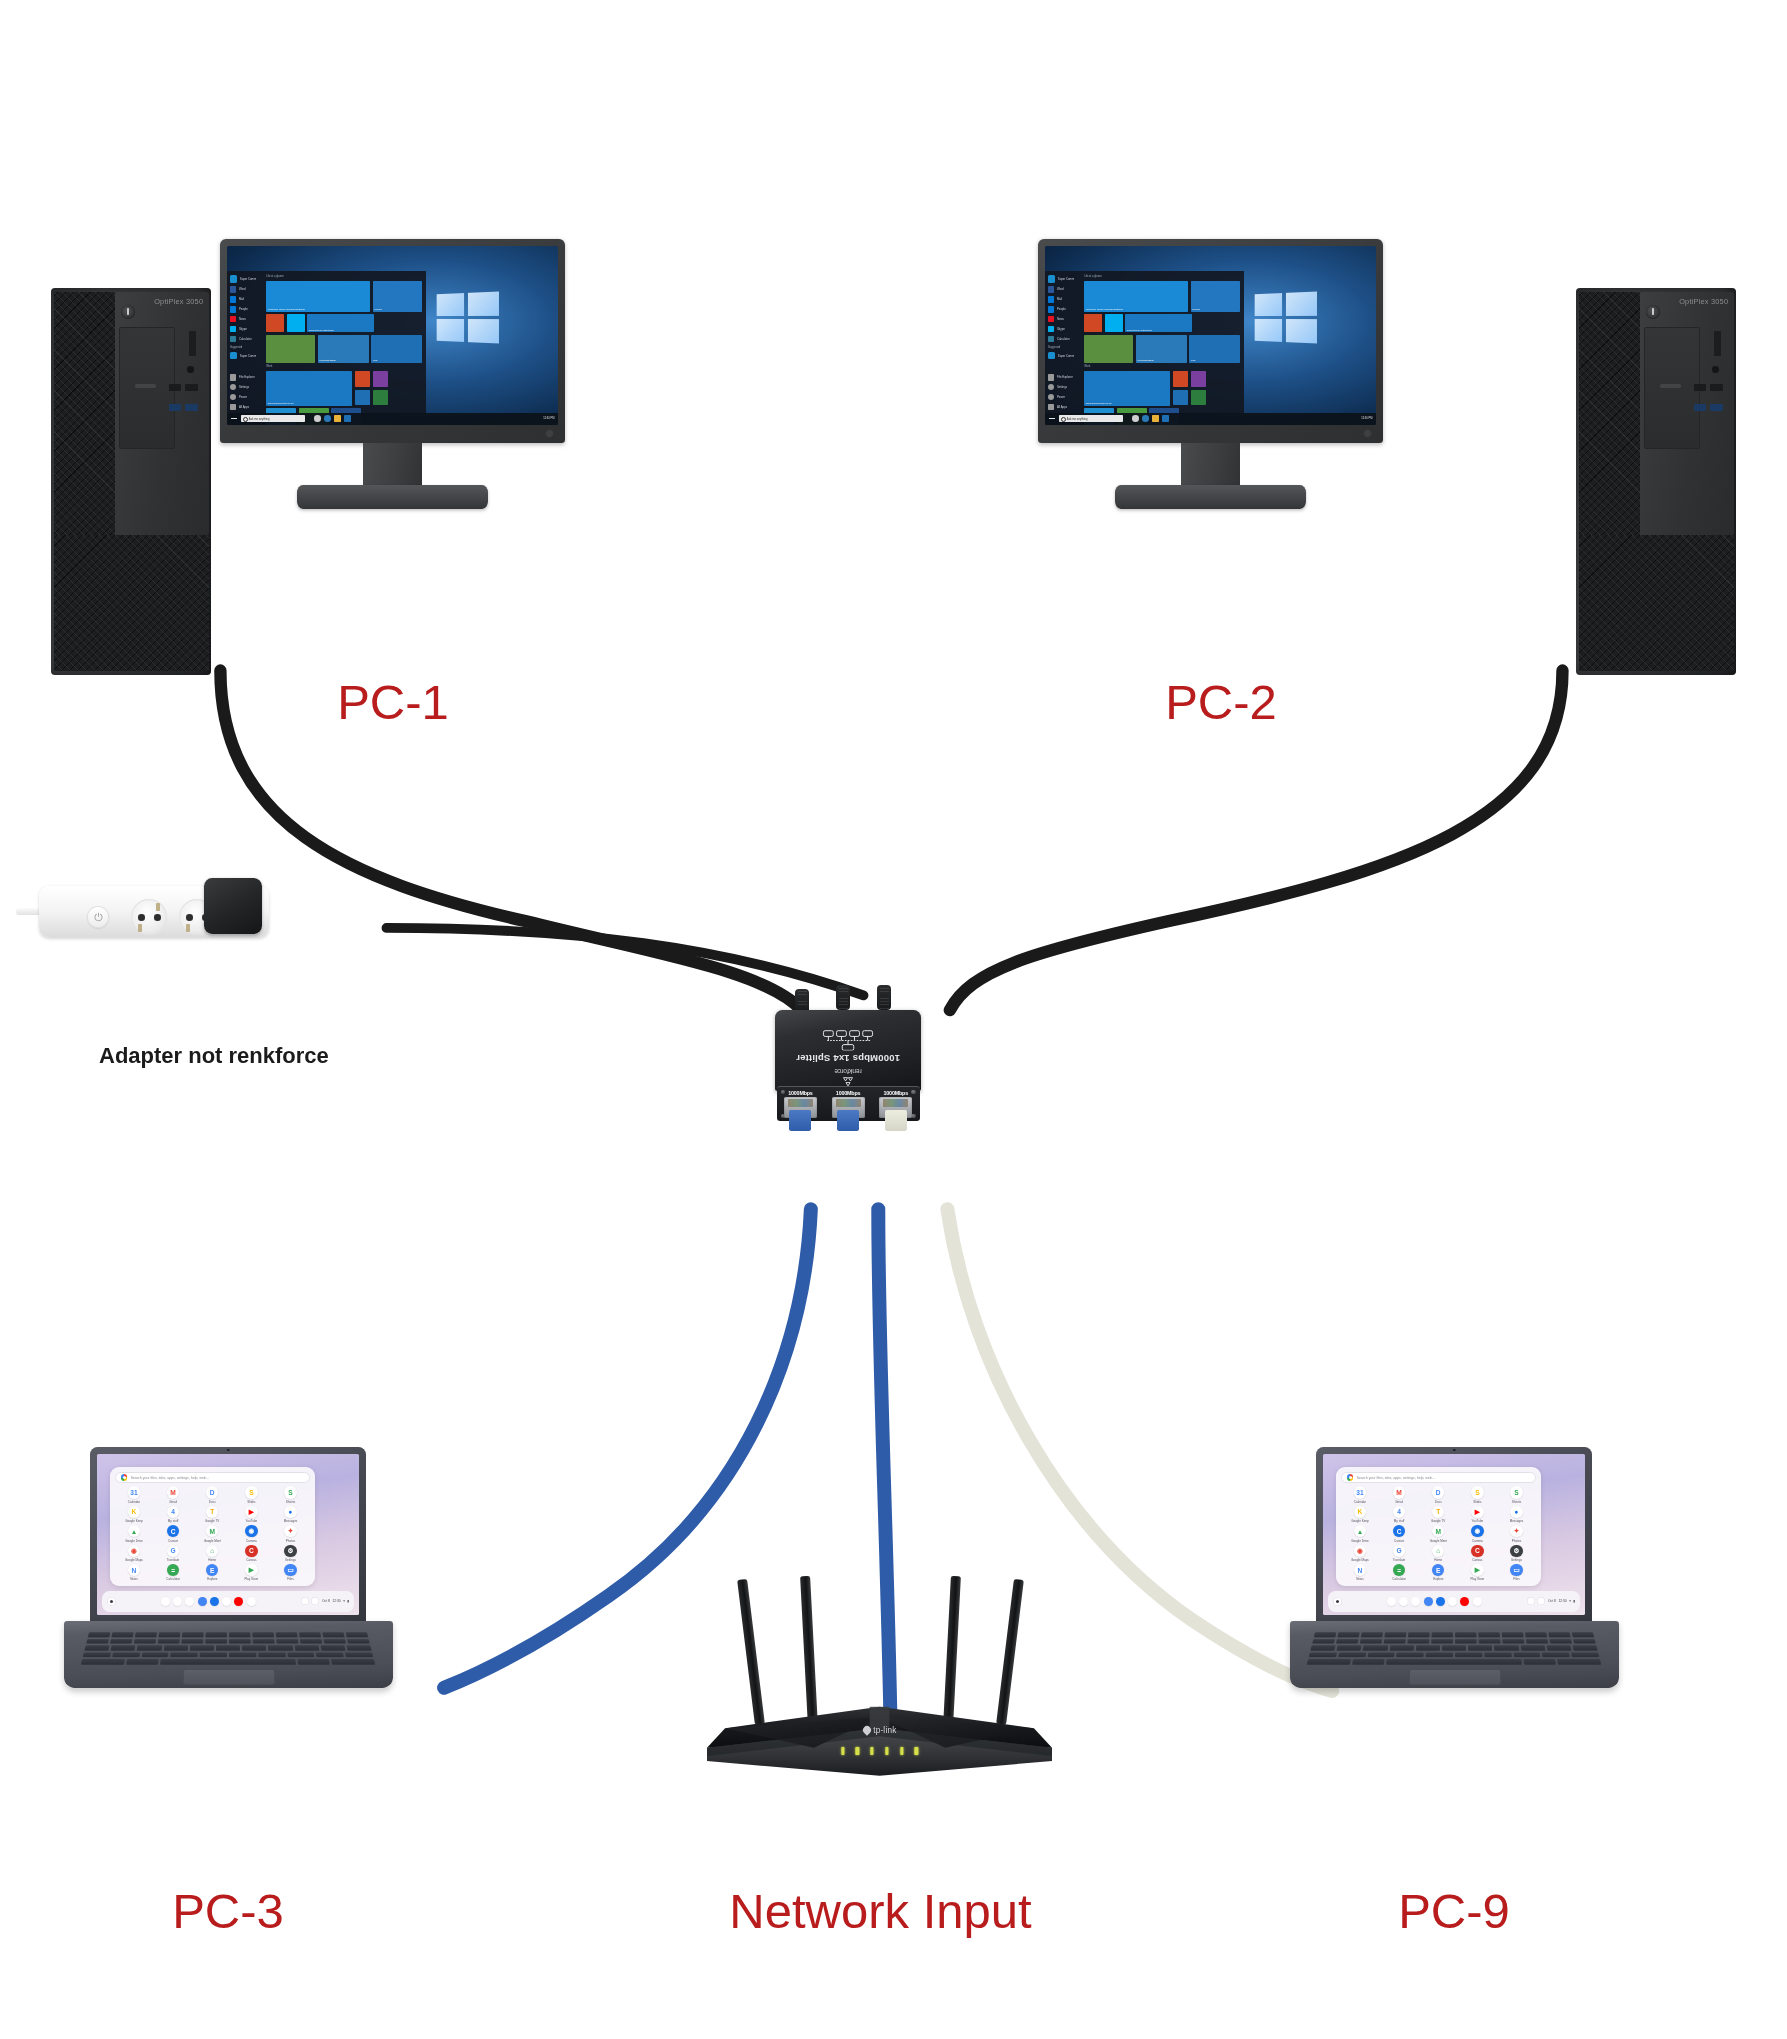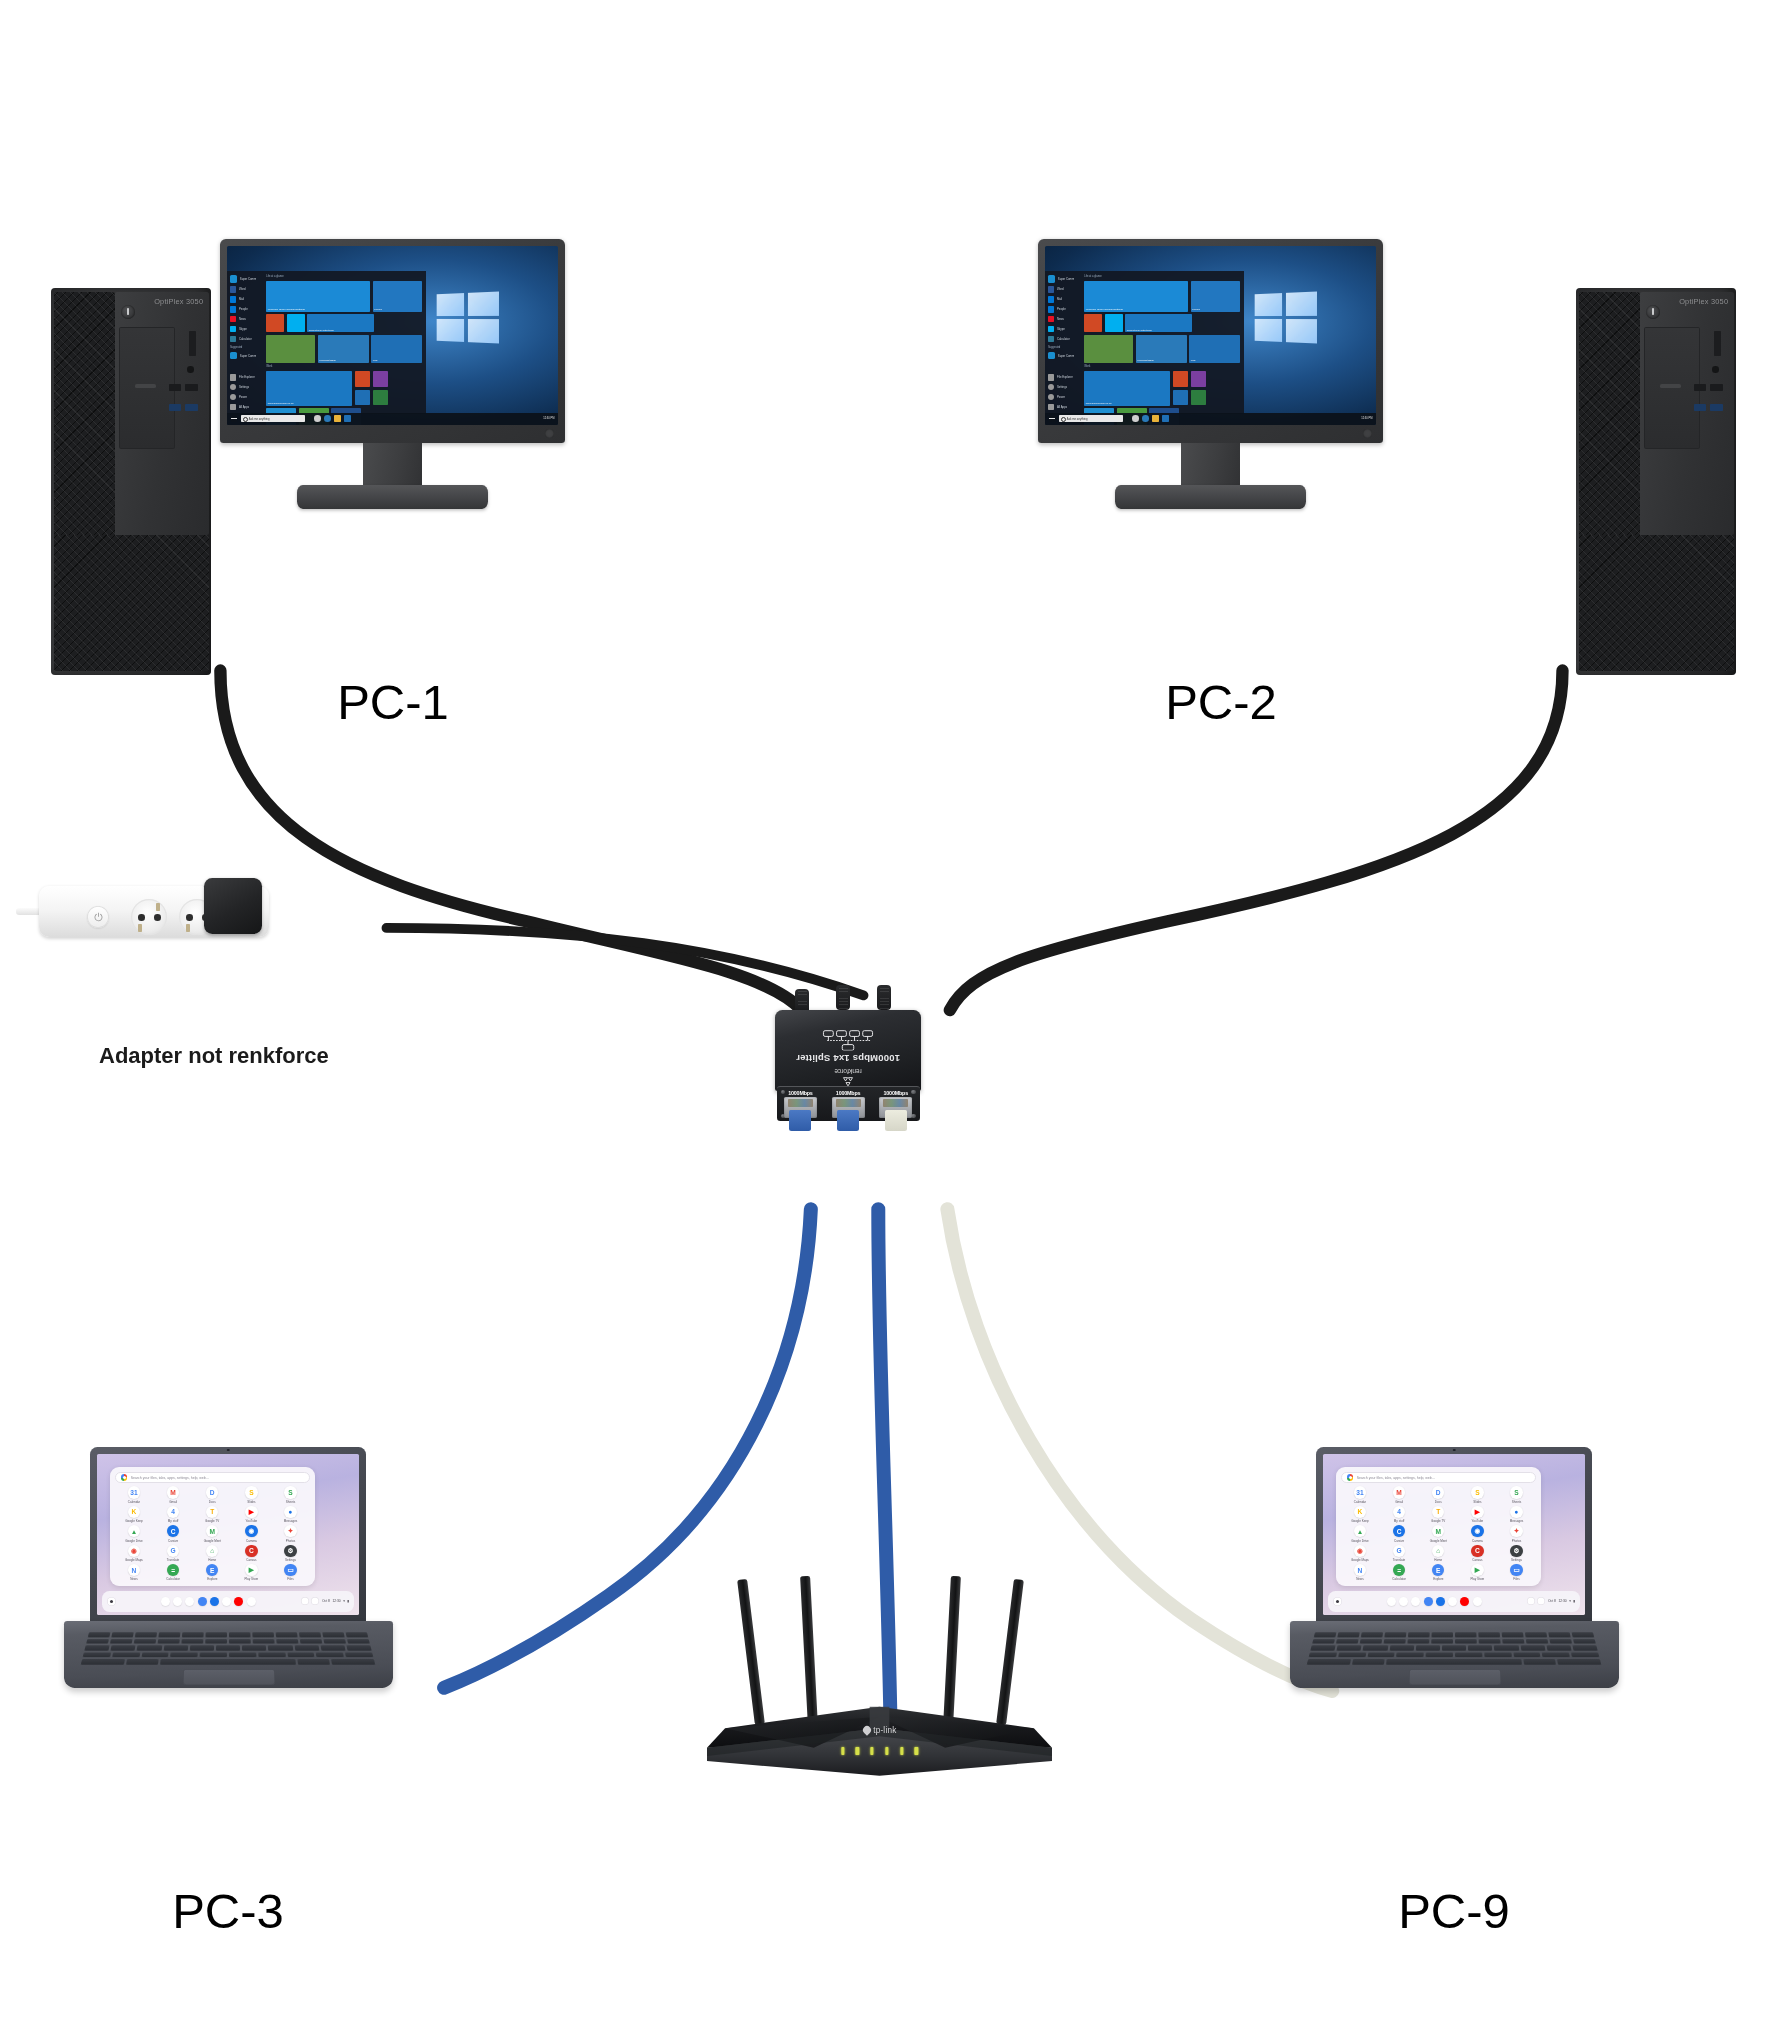--- a/index.html
+++ b/index.html
@@ -15,21 +15,21 @@
   .title {
     position: absolute; top: 78px; left: 0; width: 1787px;
     text-align: center;
     font-size: 64px; font-weight: bold; color: #5b5b5b;
     letter-spacing: -0.4px;
   }
 
   
   .dev-label {
     position: absolute; text-align: center;
-    font-size: 49px; color: #000000; font-weight: 400;
+    font-size: 49px; color: #b91c1c; font-weight: 400;
     white-space: nowrap;
   }
   .note-label {
     position: absolute;
     font-size: 22px; font-weight: bold; color: #1b1b1b;
     white-space: nowrap;
   }
 
   
   .cables { position: absolute; inset: 0; width: 1787px; height: 2040px; }
@@ -1046,20 +1046,21 @@
     </div>
     <div class="rt-leds">
       <div class="rt-led"></div>
       <div class="rt-led"></div>
       <div class="rt-led"></div>
       <div class="rt-led"></div>
       <div class="rt-led"></div>
       <div class="rt-led"></div>
     </div>
   </div>
+  <div class="dev-label" style="left:683px; top:1883px; width:395px;">Network Input</div>
 
   <div class="laptop" style="left:1290px; top:1447px;">
     <div class="lt-lid">
       <div class="lt-cam"></div>
       <div class="lt-screen">
         <div class="cros-launcher">
           <div class="cros-search">
             <div class="cros-g"></div>
             <div class="cros-ph">Search your files, tabs, apps, settings, help, web...</div>
           </div>

